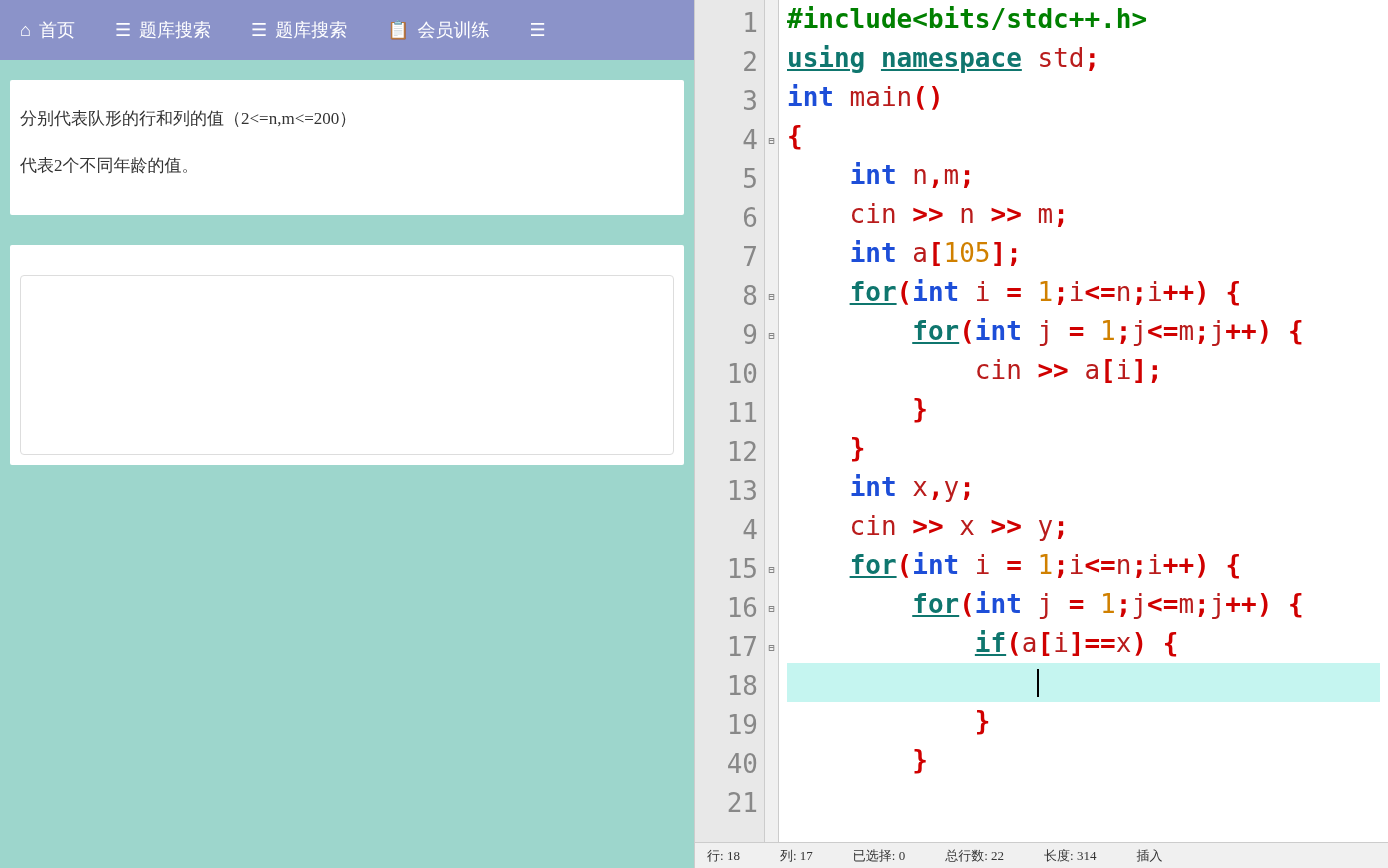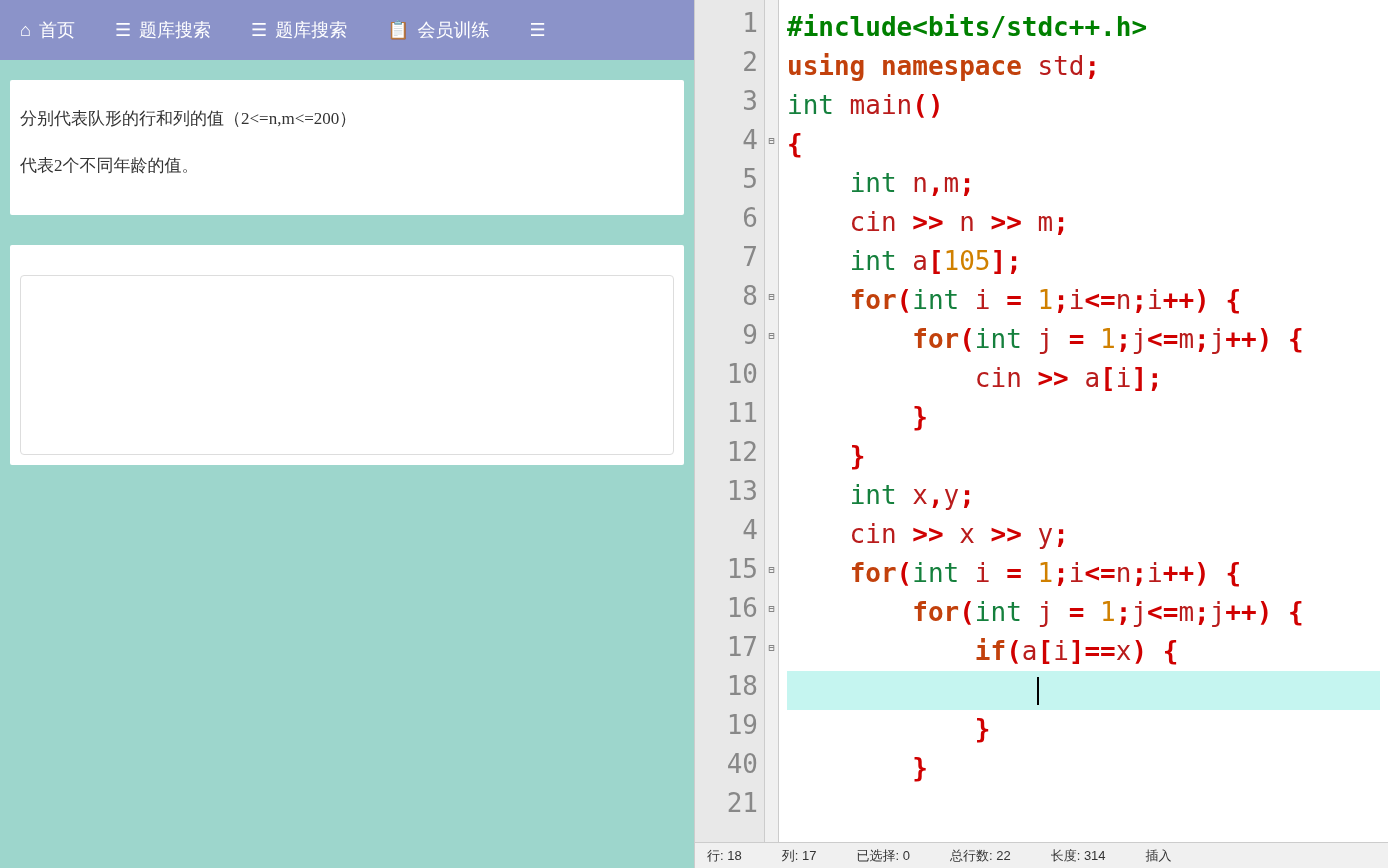--- a/index.html
+++ b/index.html
@@ -11,31 +11,31 @@
 .problem-content { padding: 20px 10px; }
 .text-block { background: #fff; padding: 20px 10px; margin-bottom: 30px; border-radius: 2px; font-size: 17px; color: #333; line-height: 2.2; font-family: Liberation Serif, serif; }
 .text-block p { margin-bottom: 10px; }
 .input-box { background: #fff; border: 1px solid #ddd; border-radius: 4px; height: 180px; margin-top: 20px; }
 .right-panel { width: 694px; background: #fff; height: 100%; display: flex; flex-direction: column; border-left: 1px solid #ccc; }
 .code-area { flex: 1; display: flex; font-family: Consolas, monospace; font-size: 26px; overflow: hidden; }
 .gutter { background: #e8e8e8; width: 70px; text-align: right; padding: 4px 6px 4px 0; color: #888; line-height: 1.5; border-right: 1px solid #ccc; }
 .gutter-line { height: 39px; display: flex; align-items: center; justify-content: flex-end; }
 .fold-col { width: 14px; background: #f0f0f0; border-right: 1px solid #ccc; padding-top: 4px; }
 .fold-mark { height: 39px; display: flex; align-items: center; justify-content: center; font-size: 10px; color: #666; }
-.code-lines { flex: 1; padding: 8px 8px; line-height: 1.5; white-space: pre; }
+.code-lines { flex: 1; padding: 0 8px; line-height: 1.5; white-space: pre; }
 .code-line { height: 39px; display: flex; align-items: center; }
 .code-line.highlight { background: #c5f5f0; }
-.kw { color: #c2410c; font-weight: bold; }
+.kw { color: #0f766e; font-weight: bold; text-decoration: underline; }
 .pp { color: #008000; font-weight: bold; }
-.ty { color: #15803d; font-weight: normal; }
+.ty { color: #1d4ed8; font-weight: bold; }
 .op { color: #d00000; font-weight: bold; }
 .br { color: #d00000; font-weight: bold; }
 .nm { color: #d08000; }
 .id { color: #b91c1c; }
-.status-bar { height: 26px; background: #f0f0f0; border-top: 1px solid #ccc; display: flex; align-items: center; padding: 0 12px; font-size: 13px; gap: 40px; color: #333; }
+.status-bar { height: 26px; background: #f0f0f0; border-top: 1px solid #ccc; display: flex; align-items: center; padding: 0 12px; font-size: 13px; gap: 40px; color: #333; font-family: Liberation Serif, serif; }
 .cursor-mark { border-left: 2px solid #000; height: 28px; display: inline-block; }
 </style>
 </head>
 <body>
 
 <div class="left-panel">
   <div class="nav-bar">
     <div class="nav-item">
       <span class="nav-icon">⌂</span>
       <span>首页</span>

